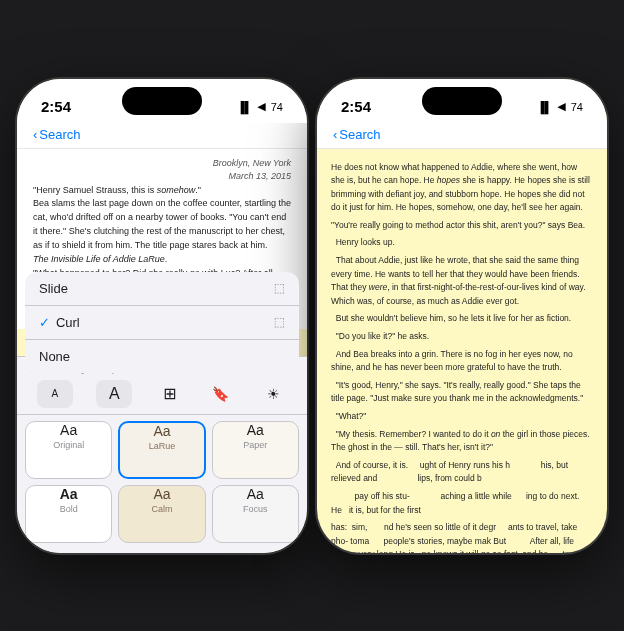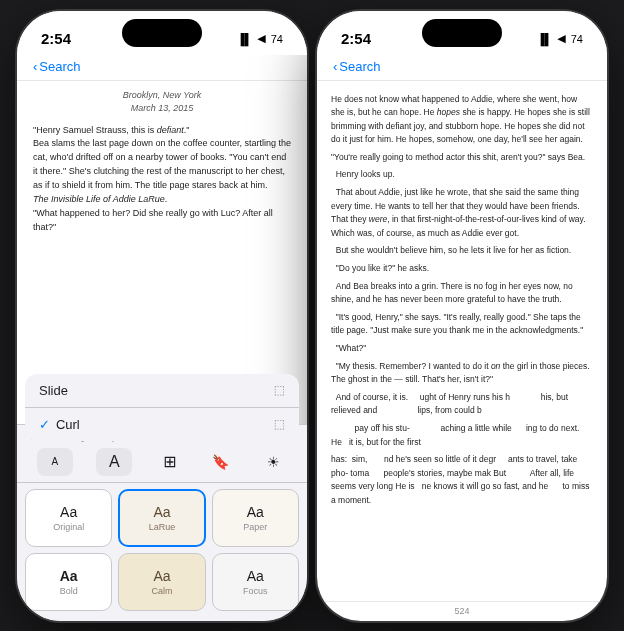--- a/index.html
+++ b/index.html
@@ -16,22 +16,22 @@
 
     .phones-container {
       display: flex;
       gap: 10px;
       align-items: center;
       justify-content: center;
     }
 
     .phone {
       width: 290px;
-      height: 610px;
-      background: #ffffff;
+      height: 474px;
+      background: #fef9c3;
       border-radius: 44px;
       overflow: hidden;
       position: relative;
       box-shadow: 0 0 0 2px #3a3a3c, 0 20px 60px rgba(0,0,0,0.6);
     }
 
     
     .status-bar {
       height: 44px;
       background: #fff;
@@ -90,22 +90,21 @@
       flex: 1;
       padding: 8px 16px;
       font-size: 9.5px;
       line-height: 1.5;
       color: #1c1c1e;
       overflow: hidden;
       height: 180px;
     }
 
     .book-header {
-      text-align: center;
-      margin-bottom: 8px;
+      text-align: right;
       font-size: 9px;
       color: #555;
       font-style: italic;
     }
 
     .book-chapter {
       text-align: center;
       font-size: 24px;
       font-weight: bold;
       color: #1a5fa8;
@@ -232,21 +231,20 @@
       padding: 6px 8px 10px;
     }
 
     .theme-card {
       border-radius: 10px;
       overflow: hidden;
       border: 1px solid #c8c8cc;
       display: flex;
       flex-direction: column;
       align-items: center;
-      justify-content: center;
       height: 58px;
       cursor: pointer;
     }
 
     .theme-card.selected {
       border: 2px solid #007aff;
     }
 
     .theme-card .theme-text {
       font-size: 14px;
@@ -322,40 +320,43 @@
         <span>‹</span>
         <span>Search</span>
       </div>
     </div>
 
     <div class="book-content">
       <div class="book-header">
         Brooklyn, New York<br>March 13, 2015
       </div>
       <div class="book-text">
-        <p>"Henry Samuel Strauss, this is <em>defiant</em>."</p>
+        <p>"Henry Samuel Strauss, this is <em>somehow</em>."</p>
         <p>Bea slams the last page down on the coffee counter, startling the cat, who'd drifted off on a nearby tower of books. "You can't end it there." She's clutching the rest of the manuscript to her chest, as if to shield it from him. The title page stares back at him.</p>
         <p><em>The Invisible Life of Addie LaRue</em>.</p>
         <p>"What happened to her? Did she really go with Luc? After all that?"</p>
 
       </div>
     </div>
 
     <div class="slide-menu-overlay">
       <div class="slide-menu">
         <div class="slide-menu-item">
           <span>Slide</span>
           <span style="color:#8e8e93; font-size:12px;">⬚</span>
         </div>
         <div class="slide-menu-item">
           <div style="display:flex; align-items:center;">
             <span class="check">✓</span>
             <span>Curl</span>
           </div>
           <span style="color:#8e8e93; font-size:12px;">⬚</span>
+        </div>
+        <div class="slide-menu-item">
+          <span>None</span>
         </div>
       </div>
     </div>
 
     <div class="themes-toolbar">
       <div class="themes-close-btn">
         <span>✕</span>
       </div>
       <div class="themes-label">Themes &amp; Quiet Options</div>
 

